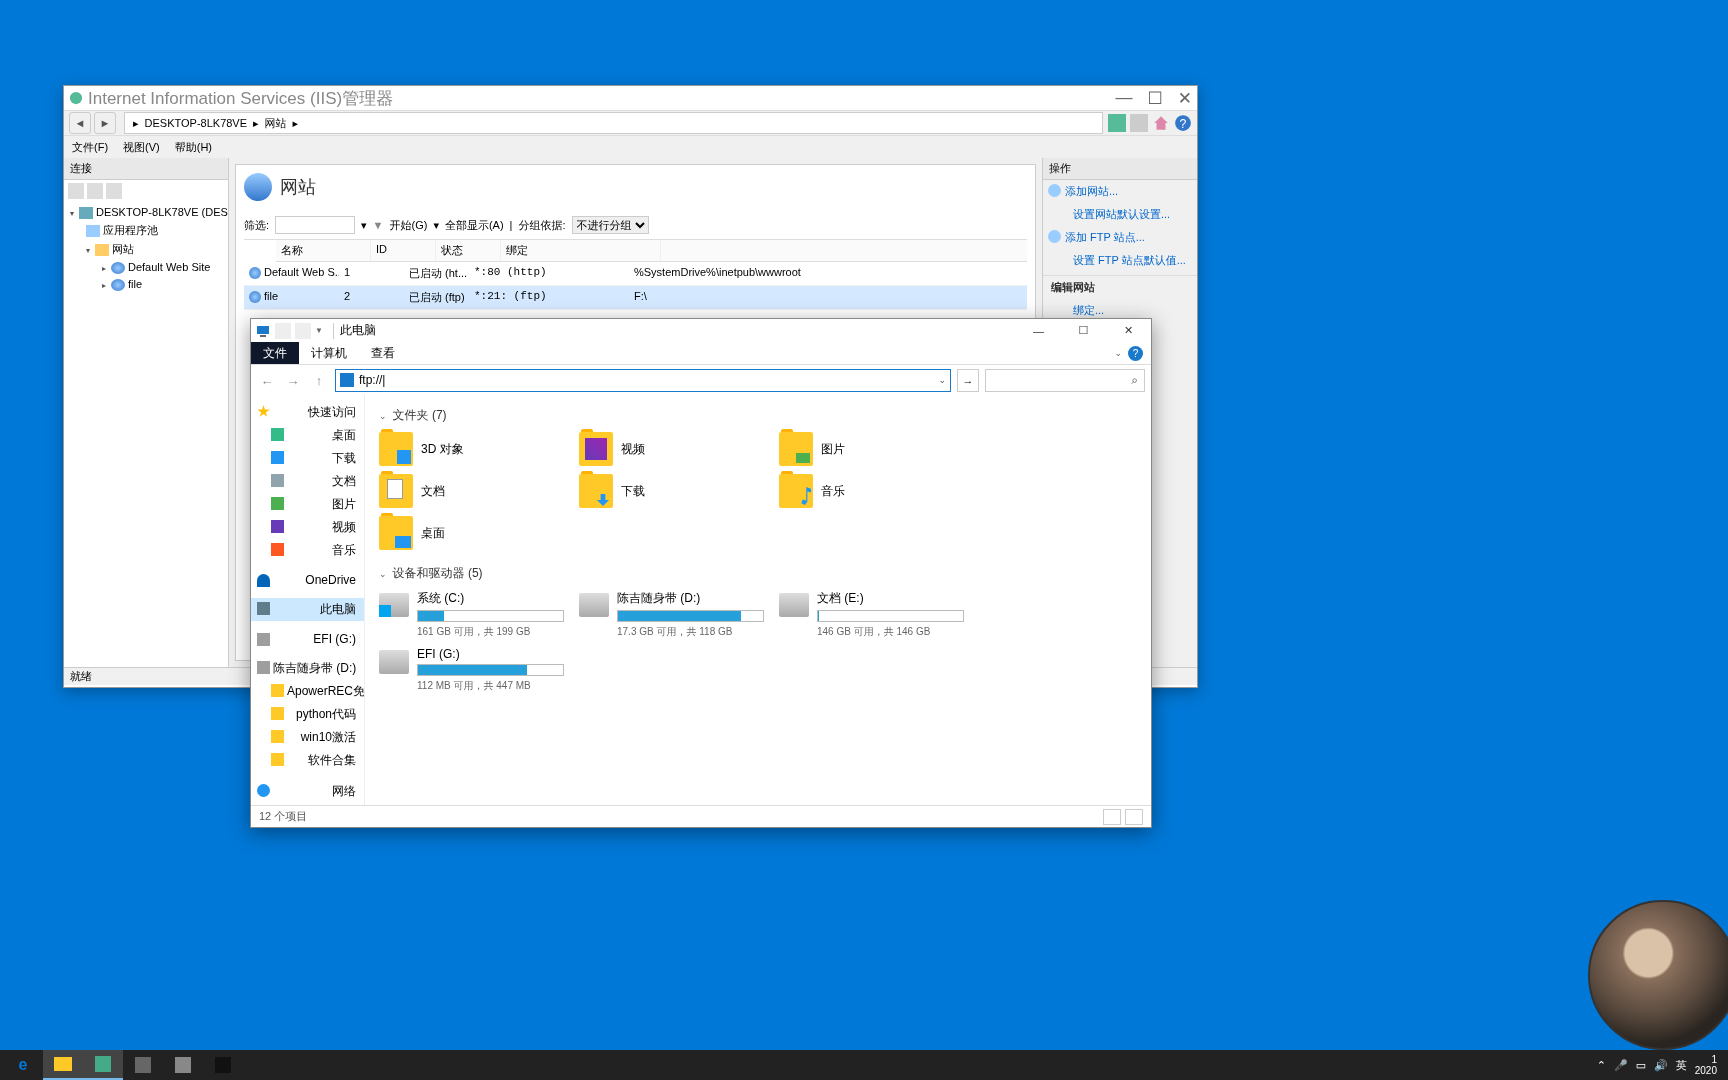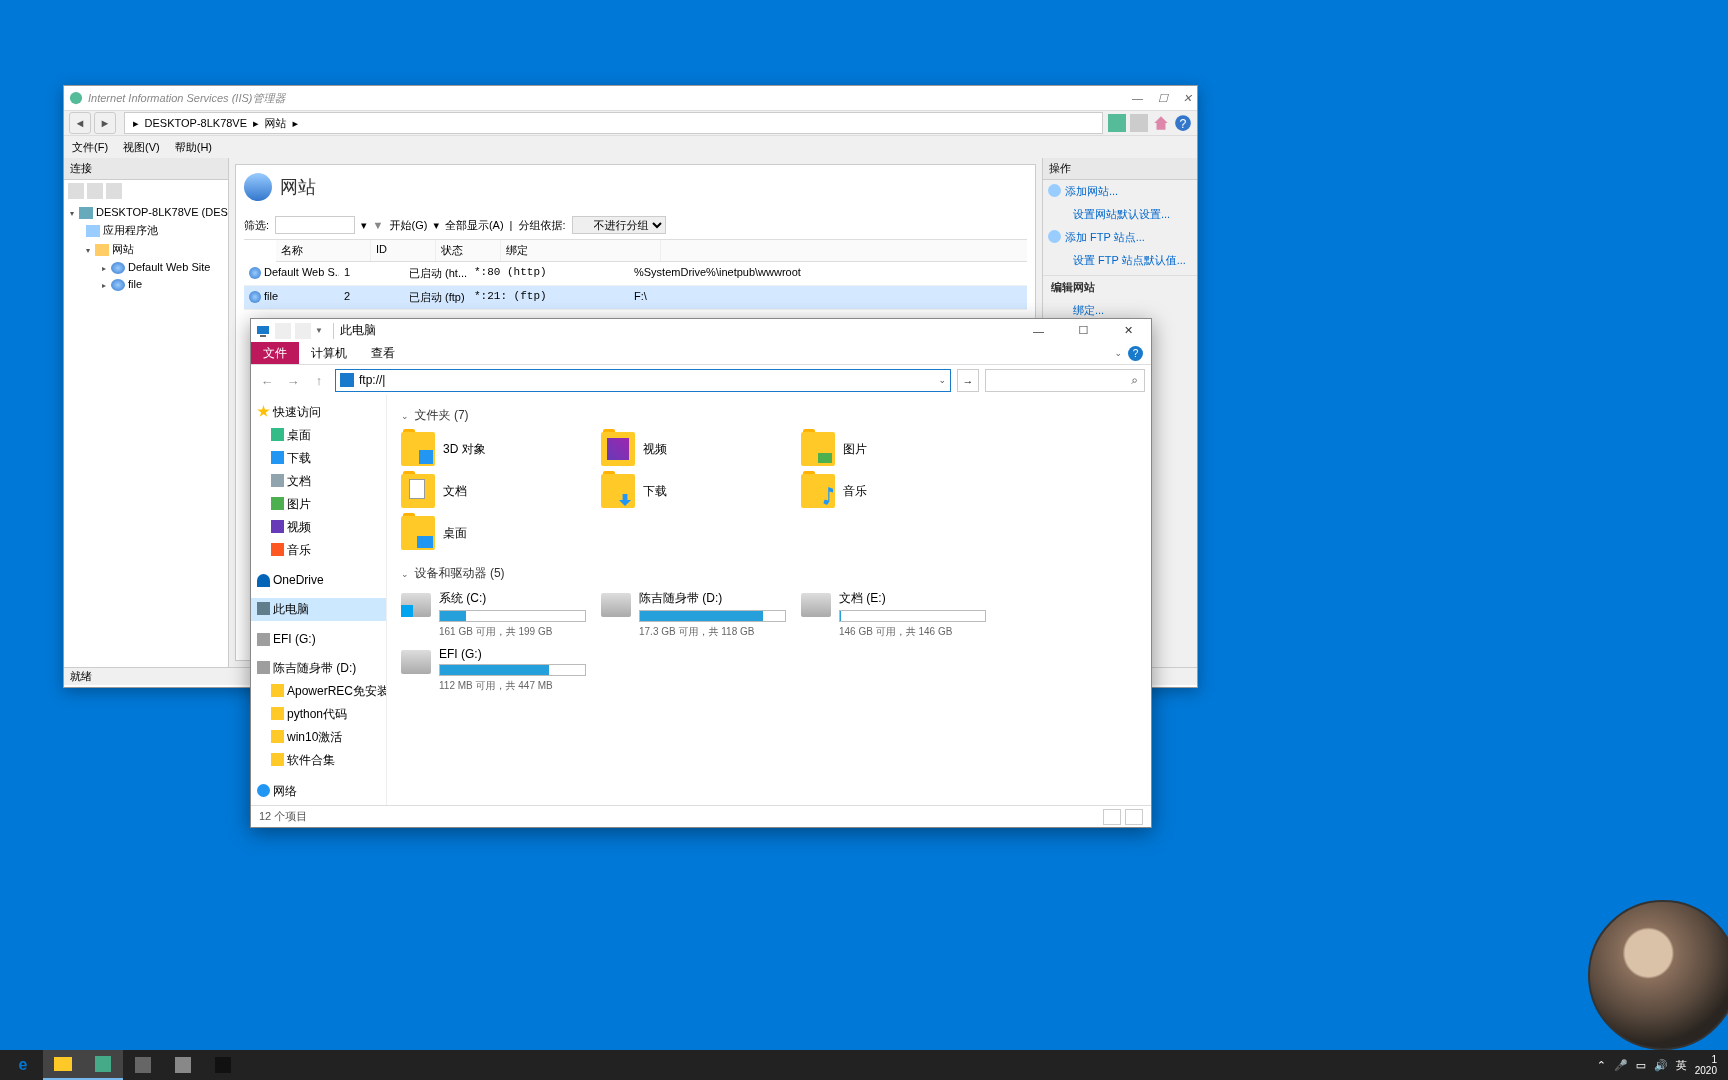--- a/index.html
+++ b/index.html
@@ -1,20 +1,20 @@
 <!DOCTYPE html>
 <html><head>
 <meta charset="utf-8">
 <style>
 * { margin: 0; padding: 0; box-sizing: border-box; font-family: "Segoe UI", "Microsoft YaHei", sans-serif; }
 body { width: 1728px; height: 1080px; background: #0078d7; overflow: hidden; position: relative; }
 
 
 .iis-window { position: absolute; left: 63px; top: 85px; width: 1135px; height: 603px; background: #fff; border: 1px solid #999; box-shadow: 0 4px 15px rgba(0,0,0,0.3); }
-.iis-titlebar { height: 24px; background: #fff; display: flex; align-items: center; padding: 0 5px; font-size: 11px; color: #888; font-style: italic; }
+.iis-titlebar { height: 24px; background: #fff; display: flex; align-items: center; padding: 0 5px; font-size: 17px; color: #888; }
 .iis-titlebar .icon { width: 14px; height: 14px; margin-right: 5px; }
 .iis-titlebar .controls { margin-left: auto; display: flex; gap: 15px; color: #666; }
 .iis-titlebar .controls span { cursor: default; }
 
 .iis-nav { height: 26px; background: #f0f0f0; border-top: 1px solid #ddd; border-bottom: 1px solid #ddd; display: flex; align-items: center; padding: 0 5px; }
 .iis-nav .navbtn { width: 22px; height: 22px; border: 1px solid #ccc; border-radius: 3px; margin-right: 3px; display: flex; align-items: center; justify-content: center; font-size: 11px; color: #555; }
 .iis-nav .breadcrumb { flex: 1; background: #fff; border: 1px solid #ccc; height: 22px; margin: 0 5px; display: flex; align-items: center; padding: 0 5px; font-size: 11px; }
 .iis-nav .breadcrumb span { margin: 0 3px; }
 .iis-nav .tools { display: flex; gap: 4px; }
 .iis-nav .tools .tool { width: 18px; height: 18px; }
@@ -33,21 +33,21 @@
 .iis-tree .arrow { display: inline-block; width: 9px; font-size: 8px; color: #555; }
 .iis-tree .ticon { display: inline-block; width: 14px; height: 12px; background: #6ab; margin-right: 3px; vertical-align: middle;}
 
 .iis-center { flex: 1; background: #f0f0f0; display: flex; flex-direction: column; }
 .iis-content { margin: 6px; background: #fff; flex: 1; border: 1px solid #ccc; padding: 8px; display: flex; flex-direction: column; }
 .iis-page-title { display: flex; align-items: center; margin-bottom: 15px; }
 .iis-page-title .picon { width: 28px; height: 28px; background: linear-gradient(#9cf,#37c); border-radius: 50%; margin-right: 8px;}
 .iis-page-title h1 { font-size: 18px; font-weight: normal; color: #333; }
 .iis-filter { display: flex; align-items: center; gap: 6px; font-size: 11px; margin-bottom: 5px; }
 .iis-filter input { width: 80px; height: 18px; border: 1px solid #ccc; }
-.iis-filter select { height: 18px; border: 1px solid #ccc; font-size: 11px; padding-left: 17px; }
+.iis-filter select { height: 18px; border: 1px solid #ccc; font-size: 11px; }
 .iis-table { border-top: 1px solid #ddd; font-size: 11px; }
 .iis-table .thead { display: flex; border-bottom: 1px solid #ddd; background: #fafafa; margin-left: 32px; }
 .iis-table .th { padding: 3px 5px; border-right: 1px solid #eee; }
 .iis-table .trow { display: flex; border-bottom: 1px solid #f0f0f0; padding: 2px 0; }
 .iis-table .trow.selected { background: #d4e8ff; }
 .iis-table .td { padding: 2px 5px; white-space: nowrap; overflow: hidden; }
 .c-name { width: 95px; } .c-id { width: 65px; } .c-state { width: 65px; } .c-bind { width: 160px; font-family: Liberation Mono, monospace; } .c-path { flex: 1; }
 .iis-table .td .ricon { display: inline-block; width: 12px; height: 12px; background: radial-gradient(#9cf,#37c); border-radius: 50%; margin-right: 3px; vertical-align: middle;}
 
 .iis-right { width: 155px; background: #f0f0f0; border-left: 1px solid #ccc; font-size: 11px; }
@@ -64,36 +64,36 @@
 .exp-titlebar { height: 23px; background: #fff; display: flex; align-items: center; }
 .exp-qat { display: flex; align-items: center; padding: 0 4px; gap: 4px; }
 .exp-qat .q { width: 16px; height: 16px; }
 .exp-titlebar .sep { width: 1px; height: 16px; background: #ccc; margin: 0 6px; }
 .exp-titlebar .title { font-size: 12px; }
 .exp-titlebar .winctrl { margin-left: auto; display: flex; }
 .exp-titlebar .winctrl span { width: 45px; height: 23px; display: flex; align-items: center; justify-content: center; font-size: 11px; color: #333; }
 
 .exp-ribbon-tabs { height: 23px; display: flex; font-size: 12px; border-bottom:1px solid #ddd;}
 .exp-ribbon-tabs .tab { padding: 3px 12px; }
-.exp-ribbon-tabs .tab.active { background: #be185d; color: #fff; }
+.exp-ribbon-tabs .tab.active { background: #0f172a; color: #fff; }
 .exp-ribbon-tabs .help { margin-left: auto; padding: 3px 8px; display:flex; align-items:center; gap:6px;}
 .exp-ribbon-tabs .chev { font-size:9px; color:#666;}
 .exp-ribbon-tabs .hicon { width: 15px; height: 15px; background: #1979ca; border-radius: 50%; color:#fff; font-size:10px; display:flex; align-items:center; justify-content:center;}
 
 .exp-nav { height: 30px; display: flex; align-items: center; padding: 0 6px; gap: 6px; }
 .exp-nav .nb { width: 20px; color: #888; text-align:center; font-size:13px;}
 .exp-nav .addr { flex: 1; height: 23px; border: 1px solid #1979ca; display: flex; align-items: center; padding: 0 4px; font-size: 12px; }
 .exp-nav .addr .aicon { width: 14px; height: 14px; background: #1979ca; margin-right: 5px;}
 .exp-nav .addr .dd { margin-left: auto; font-size: 9px; color: #555; }
 .exp-nav .go { width: 22px; height: 23px; border: 1px solid #ccc; display: flex; align-items: center; justify-content: center; font-size:11px;}
 .exp-nav .search { width: 160px; height: 23px; border: 1px solid #ccc; display: flex; align-items: center; padding: 0 6px; font-size: 11px; color: #888; }
 .exp-nav .search .sicon { margin-left: auto; font-size: 12px; color: #555;}
 
 .exp-body { display: flex; height: calc(100% - 23px - 23px - 30px - 22px); }
-.exp-side { width: 136px; border-right: 1px solid #eee; padding: 6px 0; font-size: 12px; overflow-y:auto;}
+.exp-side { width: 114px; border-right: 1px solid #eee; padding: 6px 0; font-size: 12px; overflow-y:auto;text-align:right;}
 .exp-side .item { padding: 3px 8px 3px 22px; position: relative; white-space:nowrap;}
 .exp-side .item.sub { padding-left: 36px; }
 .exp-side .item.selected { background: #cce8ff; }
 .exp-side .sicon { position: absolute; left: 6px; top: 4px; width: 13px; height: 13px; }
 .exp-side .item.sub .sicon { left: 20px; }
 .ico-star { background: #ffc107; clip-path: polygon(50% 0%, 61% 35%, 98% 35%, 68% 57%, 79% 91%, 50% 70%, 21% 91%, 32% 57%, 2% 35%, 39% 35%); }
 .ico-desktop { background: #3b8; }
 .ico-dl { background: #2196f3; }
 .ico-doc { background: #90a4ae; }
 .ico-pic { background: #4caf50; }

